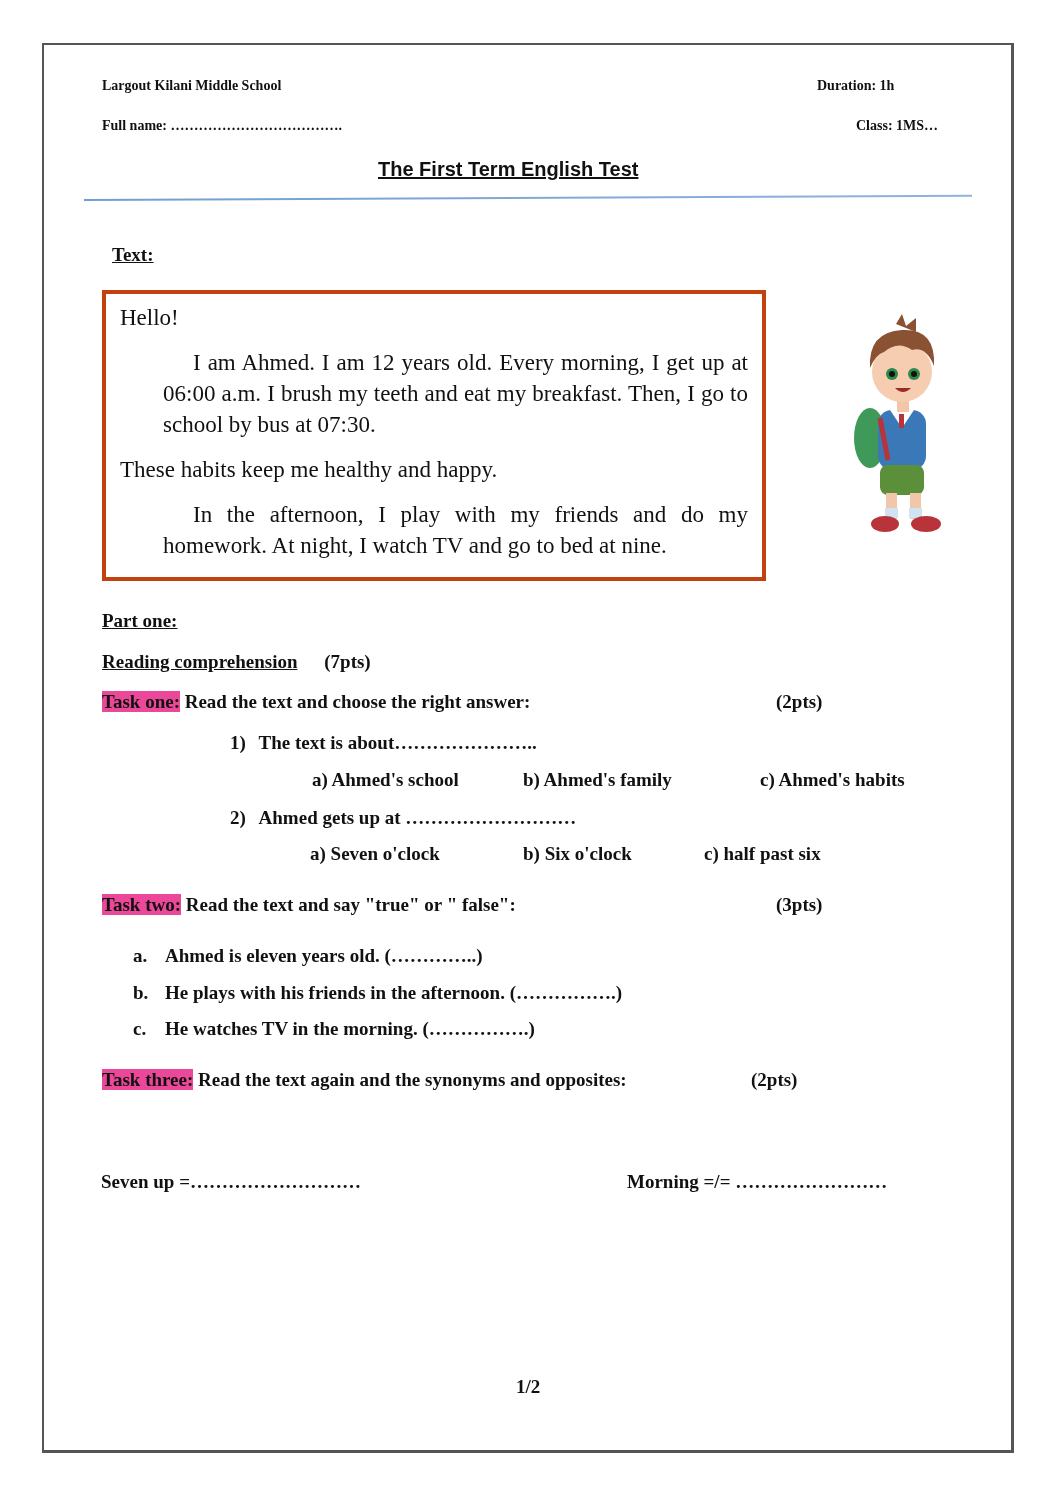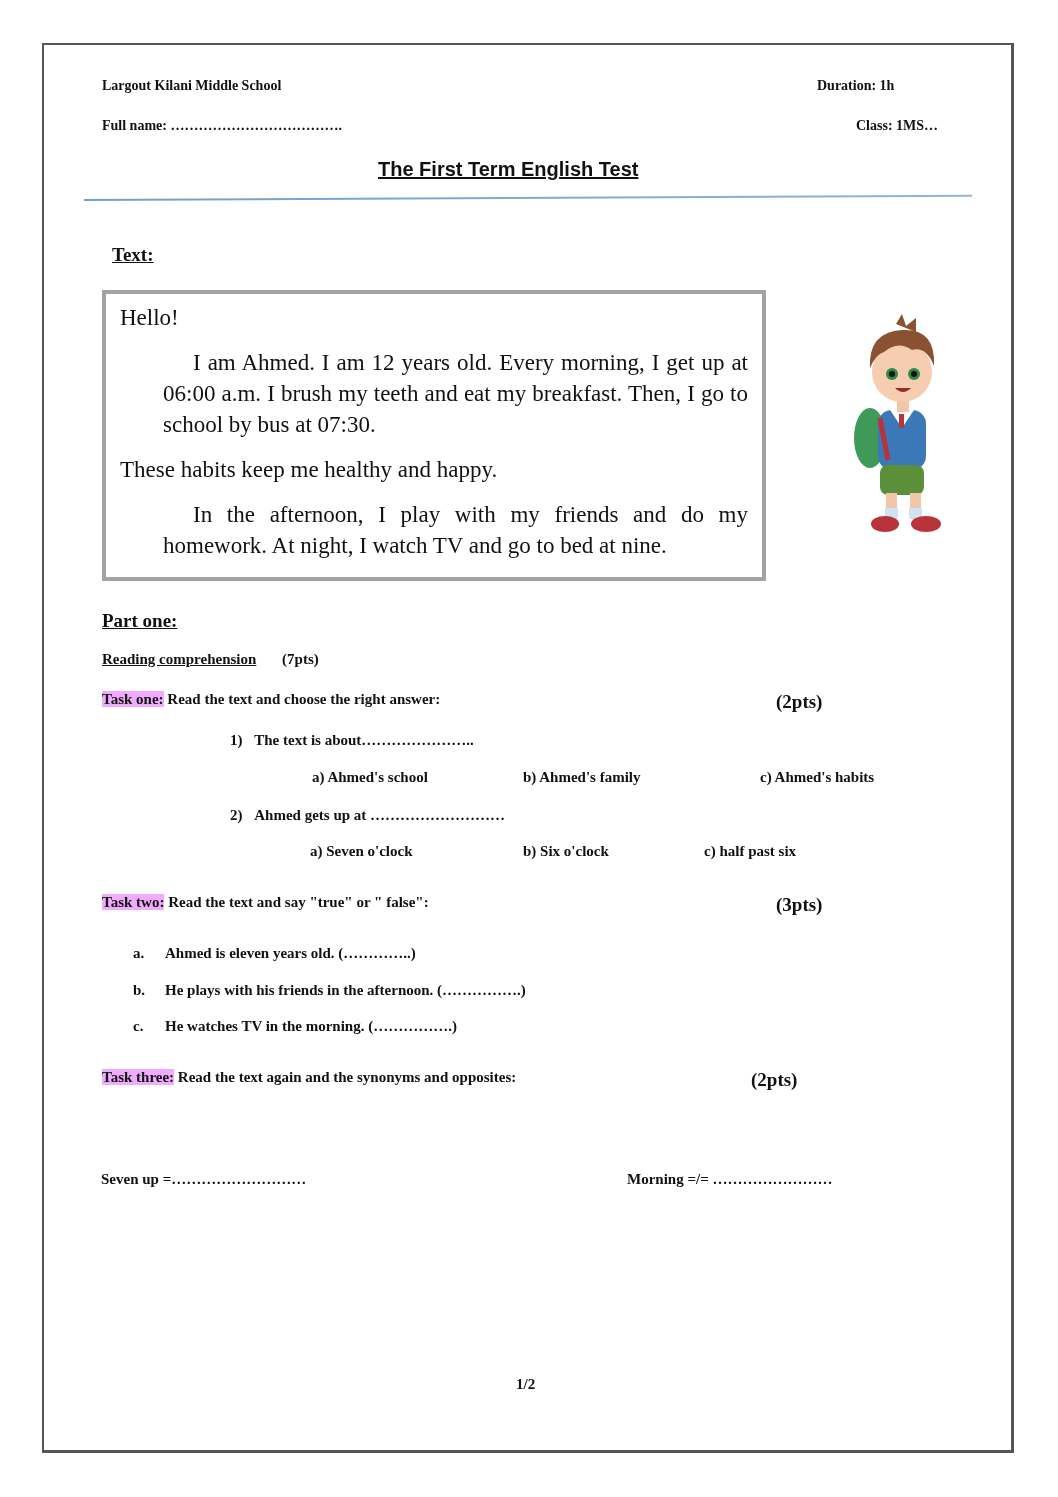--- a/index.html
+++ b/index.html
@@ -7,27 +7,27 @@
          font-family: "Liberation Serif", "DejaVu Serif", serif; color: #111; }
   .page-frame { position: absolute; left: 42px; top: 43px; width: 972px; height: 1410px;
                 border: 2px solid #555; border-right-width: 3px; border-bottom-width: 3px; box-sizing: border-box; }
   .abs { position: absolute; white-space: nowrap; }
   .hdr { font-size: 14px; font-weight: bold; }
   .title { font-size: 20px; font-weight: bold; text-decoration: underline; font-family: "Liberation Sans", "DejaVu Sans", sans-serif; }
   .rule { position: absolute; left: 84px; top: 199px; width: 888px; height: 2px;
           background: linear-gradient(to right, #6f9fd0, #8fb4dc); transform: rotate(-0.28deg); transform-origin: left; }
   .section-label { font-size: 19px; font-weight: bold; text-decoration: underline; }
   .textbox { position: absolute; left: 102px; top: 290px; width: 664px; height: 291px;
-             border: 4px solid #a3a3a3; box-sizing: border-box; padding: 8px 14px 0 14px;
+             border: 4px solid #c2410c; box-sizing: border-box; padding: 8px 14px 0 14px;
              font-size: 23px; line-height: 31px; }
   .textbox p { margin: 0; text-align: justify; }
   .textbox .gap { margin-top: 14px; }
   .textbox .indent { text-indent: 30px; margin-left: 43px; }
-  .line { font-size: 15px; font-weight: bold; }
-  .hl { background: #f0abfc; }
+  .line { font-size: 19px; font-weight: bold; }
+  .hl { background: #ec4899; }
   .pts { font-size: 19px; font-weight: bold; }
   .boy { position: absolute; left: 840px; top: 310px; width: 120px; height: 235px; }
 </style>
 </head>
 <body>
 
 <div class="page-frame"></div>
 
 <div class="abs hdr" style="left:102px; top:78px;">Largout Kilani Middle School</div>
 <div class="abs hdr" style="left:817px; top:78px;">Duration: 1h</div>

